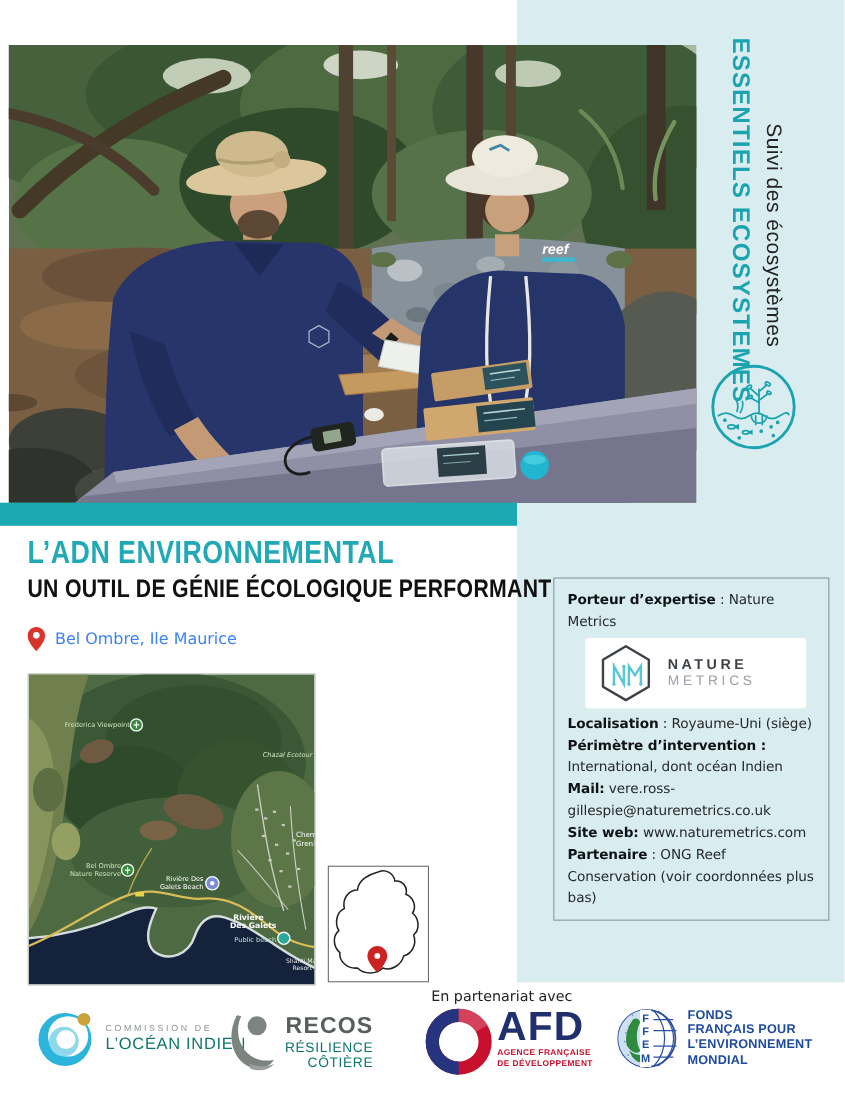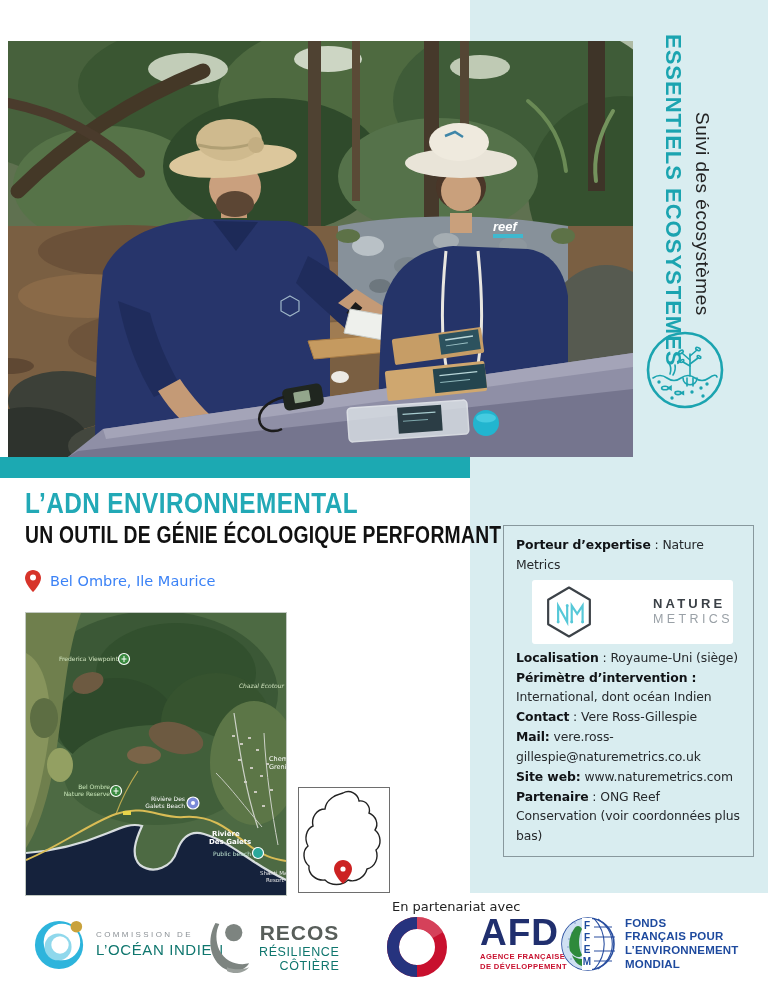--- a/index.html
+++ b/index.html
@@ -30,36 +30,36 @@
   .map{position:absolute;left:26px;top:613px;width:260px;height:282px;outline:1px solid #c2c9c2;}
   .inset{position:absolute;left:298px;top:787px;width:92px;height:106px;background:#fff;
          border:1px solid #6e6e6e;box-sizing:border-box;}
   
   .info-box{position:absolute;left:503px;top:525px;width:251px;box-sizing:border-box;
             border:1.5px solid #88989d;padding:9px 11px 10px 12px;font-size:12.4px;
             line-height:1.6;color:#26292c;letter-spacing:-.1px;}
   .info-box p{margin:0;}
   .info-box b{color:#101316;}
   .nm-box{background:#fff;border-radius:3px;width:201px;height:64px;margin:5px 0 4px 16px;
-          display:flex;align-items:center;padding-left:8px;box-sizing:border-box;gap:9px;justify-content:space-between;}
+          display:flex;align-items:center;padding-left:8px;box-sizing:border-box;gap:9px;}
   .nm-words{display:flex;flex-direction:column;line-height:1.25;}
   .nm-top{font-family:"Liberation Sans",sans-serif;font-weight:bold;font-size:13px;
           letter-spacing:3.2px;color:#3b4147;}
   .nm-bot{font-family:"Liberation Sans",sans-serif;font-size:12.5px;letter-spacing:3.4px;color:#9aa1a7;}
   
   .partner-label{position:absolute;left:392px;top:899px;font-size:13px;color:#222;}
   .coi{position:absolute;left:34px;top:916px;display:flex;align-items:center;gap:10px;}
   .coi-t1{font-size:8px;letter-spacing:2.4px;color:#8b9196;font-family:"Liberation Sans",sans-serif;}
   .coi-t2{font-size:15px;letter-spacing:.6px;color:#0f766e;font-family:"Liberation Sans",sans-serif;margin-top:2px;}
   .recos{position:absolute;left:202px;top:919px;display:flex;align-items:center;gap:7px;}
   .recos-text{text-align:right;font-family:"Liberation Sans",sans-serif;line-height:1.12;}
   .recos-t1{font-size:21px;font-weight:bold;color:#585e5a;letter-spacing:1px;}
   .recos-t2{font-size:12.5px;color:#0f766e;letter-spacing:.6px;}
   .afd{position:absolute;left:386px;top:915px;display:flex;align-items:flex-start;gap:4px;}
-  .afd-right{display:flex;flex-direction:column;align-items:flex-start;margin-left:28px;}
+  .afd-right{display:flex;flex-direction:column;align-items:flex-start;}
   .afd-acronym{font-family:"Liberation Sans",sans-serif;font-weight:bold;font-size:37px;
                line-height:.95;color:#202f6e;letter-spacing:1px;}
   .afd-sub{font-family:"Liberation Sans",sans-serif;font-weight:bold;font-size:7.6px;
            color:#c8102e;letter-spacing:.4px;line-height:1.25;margin-top:2px;}
   .ffem{position:absolute;left:560px;top:915px;display:flex;align-items:center;gap:9px;}
   .ffem-text{font-family:"Liberation Sans",sans-serif;font-weight:bold;font-size:11.5px;
              color:#1e4a9e;line-height:1.18;letter-spacing:.2px;}
 </style>
 </head>
 <body>
@@ -341,21 +341,20 @@
             <circle cx="47" cy="43" r="1.6"></circle>
         </g>
       </svg>
       <div class="nm-words">
         <span class="nm-top">NATURE</span>
         <span class="nm-bot">METRICS</span>
       </div>
     </div>
     <p><b>Localisation</b><span> : Royaume-Uni (siège)</span></p>
     <p><b>Périmètre d’intervention :</b><span> International, dont océan Indien</span></p>
-    <p><b>Contact</b><span> : Vere Ross-Gillespie</span></p>
     <p><b>Mail:</b><span> vere.ross-gillespie@naturemetrics.co.uk</span></p>
     <p><b>Site web:</b><span> www.naturemetrics.com</span></p>
     <p><b>Partenaire</b><span> : ONG Reef Conservation (voir coordonnées plus bas)</span></p>
   </div>
 
   <div class="partner-label">En partenariat avec</div>
 
   <div class="coi">
     <svg width="52" height="56" viewBox="0 0 54 56">
       <circle cx="26" cy="29" r="25" fill="#2db4dc"></circle>

